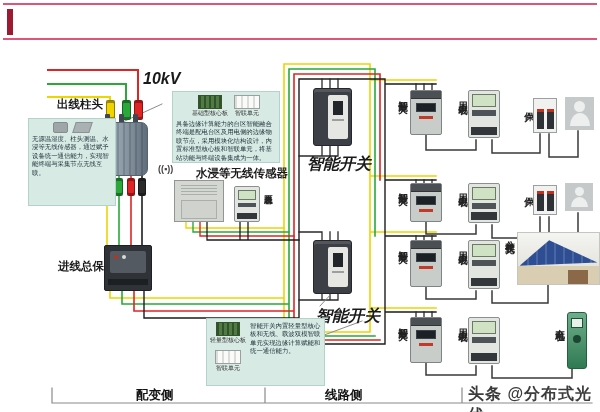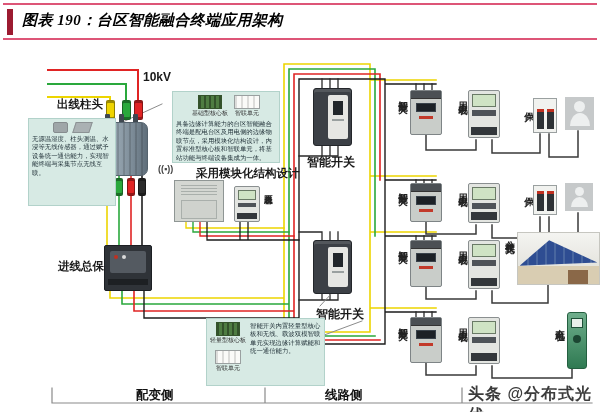--- a/index.html
+++ b/index.html
@@ -6,21 +6,21 @@
   .stage{position:relative;width:600px;height:412px;background:#ffffff;overflow:hidden;
          font-family:"Liberation Sans",sans-serif;color:#111;}
   .abs{position:absolute;}
   
   .rule{position:absolute;left:3px;width:594px;height:2px;background:#dd5577;}
   .title-bar{position:absolute;left:7px;top:9px;width:6px;height:26px;background:#9c1b31;}
   .fig-title{position:absolute;left:22px;top:11px;font-family:"Liberation Serif",serif;
              font-size:15px;font-weight:bold;font-style:italic;color:#000;letter-spacing:.5px;}
   
   .lbl{position:absolute;font-size:11.5px;font-weight:bold;color:#1a1a1a;white-space:nowrap;}
-  .lbl-lg{font-size:12px;}
+  .lbl-lg{font-size:16px;font-style:italic;}
   .vlbl{position:absolute;writing-mode:vertical-rl;text-orientation:upright;font-weight:bold;
         font-size:9.5px;color:#222;letter-spacing:1px;white-space:nowrap;}
   .vlbl-sm{font-size:8.5px;letter-spacing:0;}
   .sig{position:absolute;font-size:9px;font-weight:bold;color:#444;}
   
   .note{position:absolute;background:#d7eae4;border:1px solid #b2d2ca;padding:3px;
         font-size:6.4px;line-height:1.32;color:#23333a;box-sizing:border-box;}
   .note .txt{display:block;}
   .figrow{display:flex;gap:6px;justify-content:center;margin-bottom:2px;}
   .figcol{display:flex;flex-direction:column;align-items:center;gap:1px;}
@@ -80,21 +80,20 @@
   .foot-lbl{position:absolute;font-size:12.5px;font-weight:bold;color:#111;}
   .watermark{position:absolute;font-size:16px;font-weight:bold;color:#3c3c3c;letter-spacing:1px;}
 </style>
 </head>
 <body>
 
 <div class="stage">
 
   <div class="rule" style="top:3px"></div>
   <div class="title-bar"></div>
-  <div class="fig-title">图表 190：台区智能融合终端应用架构</div>
   <div class="rule" style="top:38px"></div>
 
   <svg class="abs" style="left:0;top:0" width="600" height="412" viewBox="0 0 600 412">
     <g fill="none" stroke-linecap="square">
 
       <path stroke="#e02424" stroke-width="2" d="M48 70 H138 M138 70 V100"></path>
       <path stroke="#2aa83c" stroke-width="2" d="M48 84 H126 M126 84 V100"></path>
       <path stroke="#edd500" stroke-width="2" d="M48 97 H110 M110 97 V100"></path>
 
       <path stroke="#edd500" stroke-width="1.6" d="M107 174 V248"></path>
@@ -174,21 +173,21 @@
       </div>
       <div class="figcol">
         <span class="chip-white"></span>
         <span class="figcap">智联单元</span>
       </div>
     </div>
     <span class="txt">具备边缘计算能力的台区智能融合终端是配电台区及用电侧的边缘物联节点，采用模块化结构设计，内置标准型核心板和智联单元，将基站功能与终端设备集成为一体。</span>
   </div>
 
   <span class="sig" style="left:158px;top:164px">((▪))</span>
-  <div class="lbl" style="left:196px;top:166px">采用模块化结构设计</div>
+  <div class="lbl" style="left:196px;top:166px">水浸等无线传感器</div>
   <div class="cabinet" style="left:174px;top:180px;width:50px;height:42px">
     <div class="cab-vent"></div>
     <div class="cab-door"></div>
   </div>
   <div class="meter" style="left:234px;top:186px;width:26px;height:36px">
     <div class="m-lcd" style="height:8px"></div>
     <div class="m-band" style="height:4px"></div>
     <div class="m-term" style="height:6px"></div>
   </div>
   <div class="vlbl vlbl-sm" style="left:263px;top:188px">台区总表</div>

